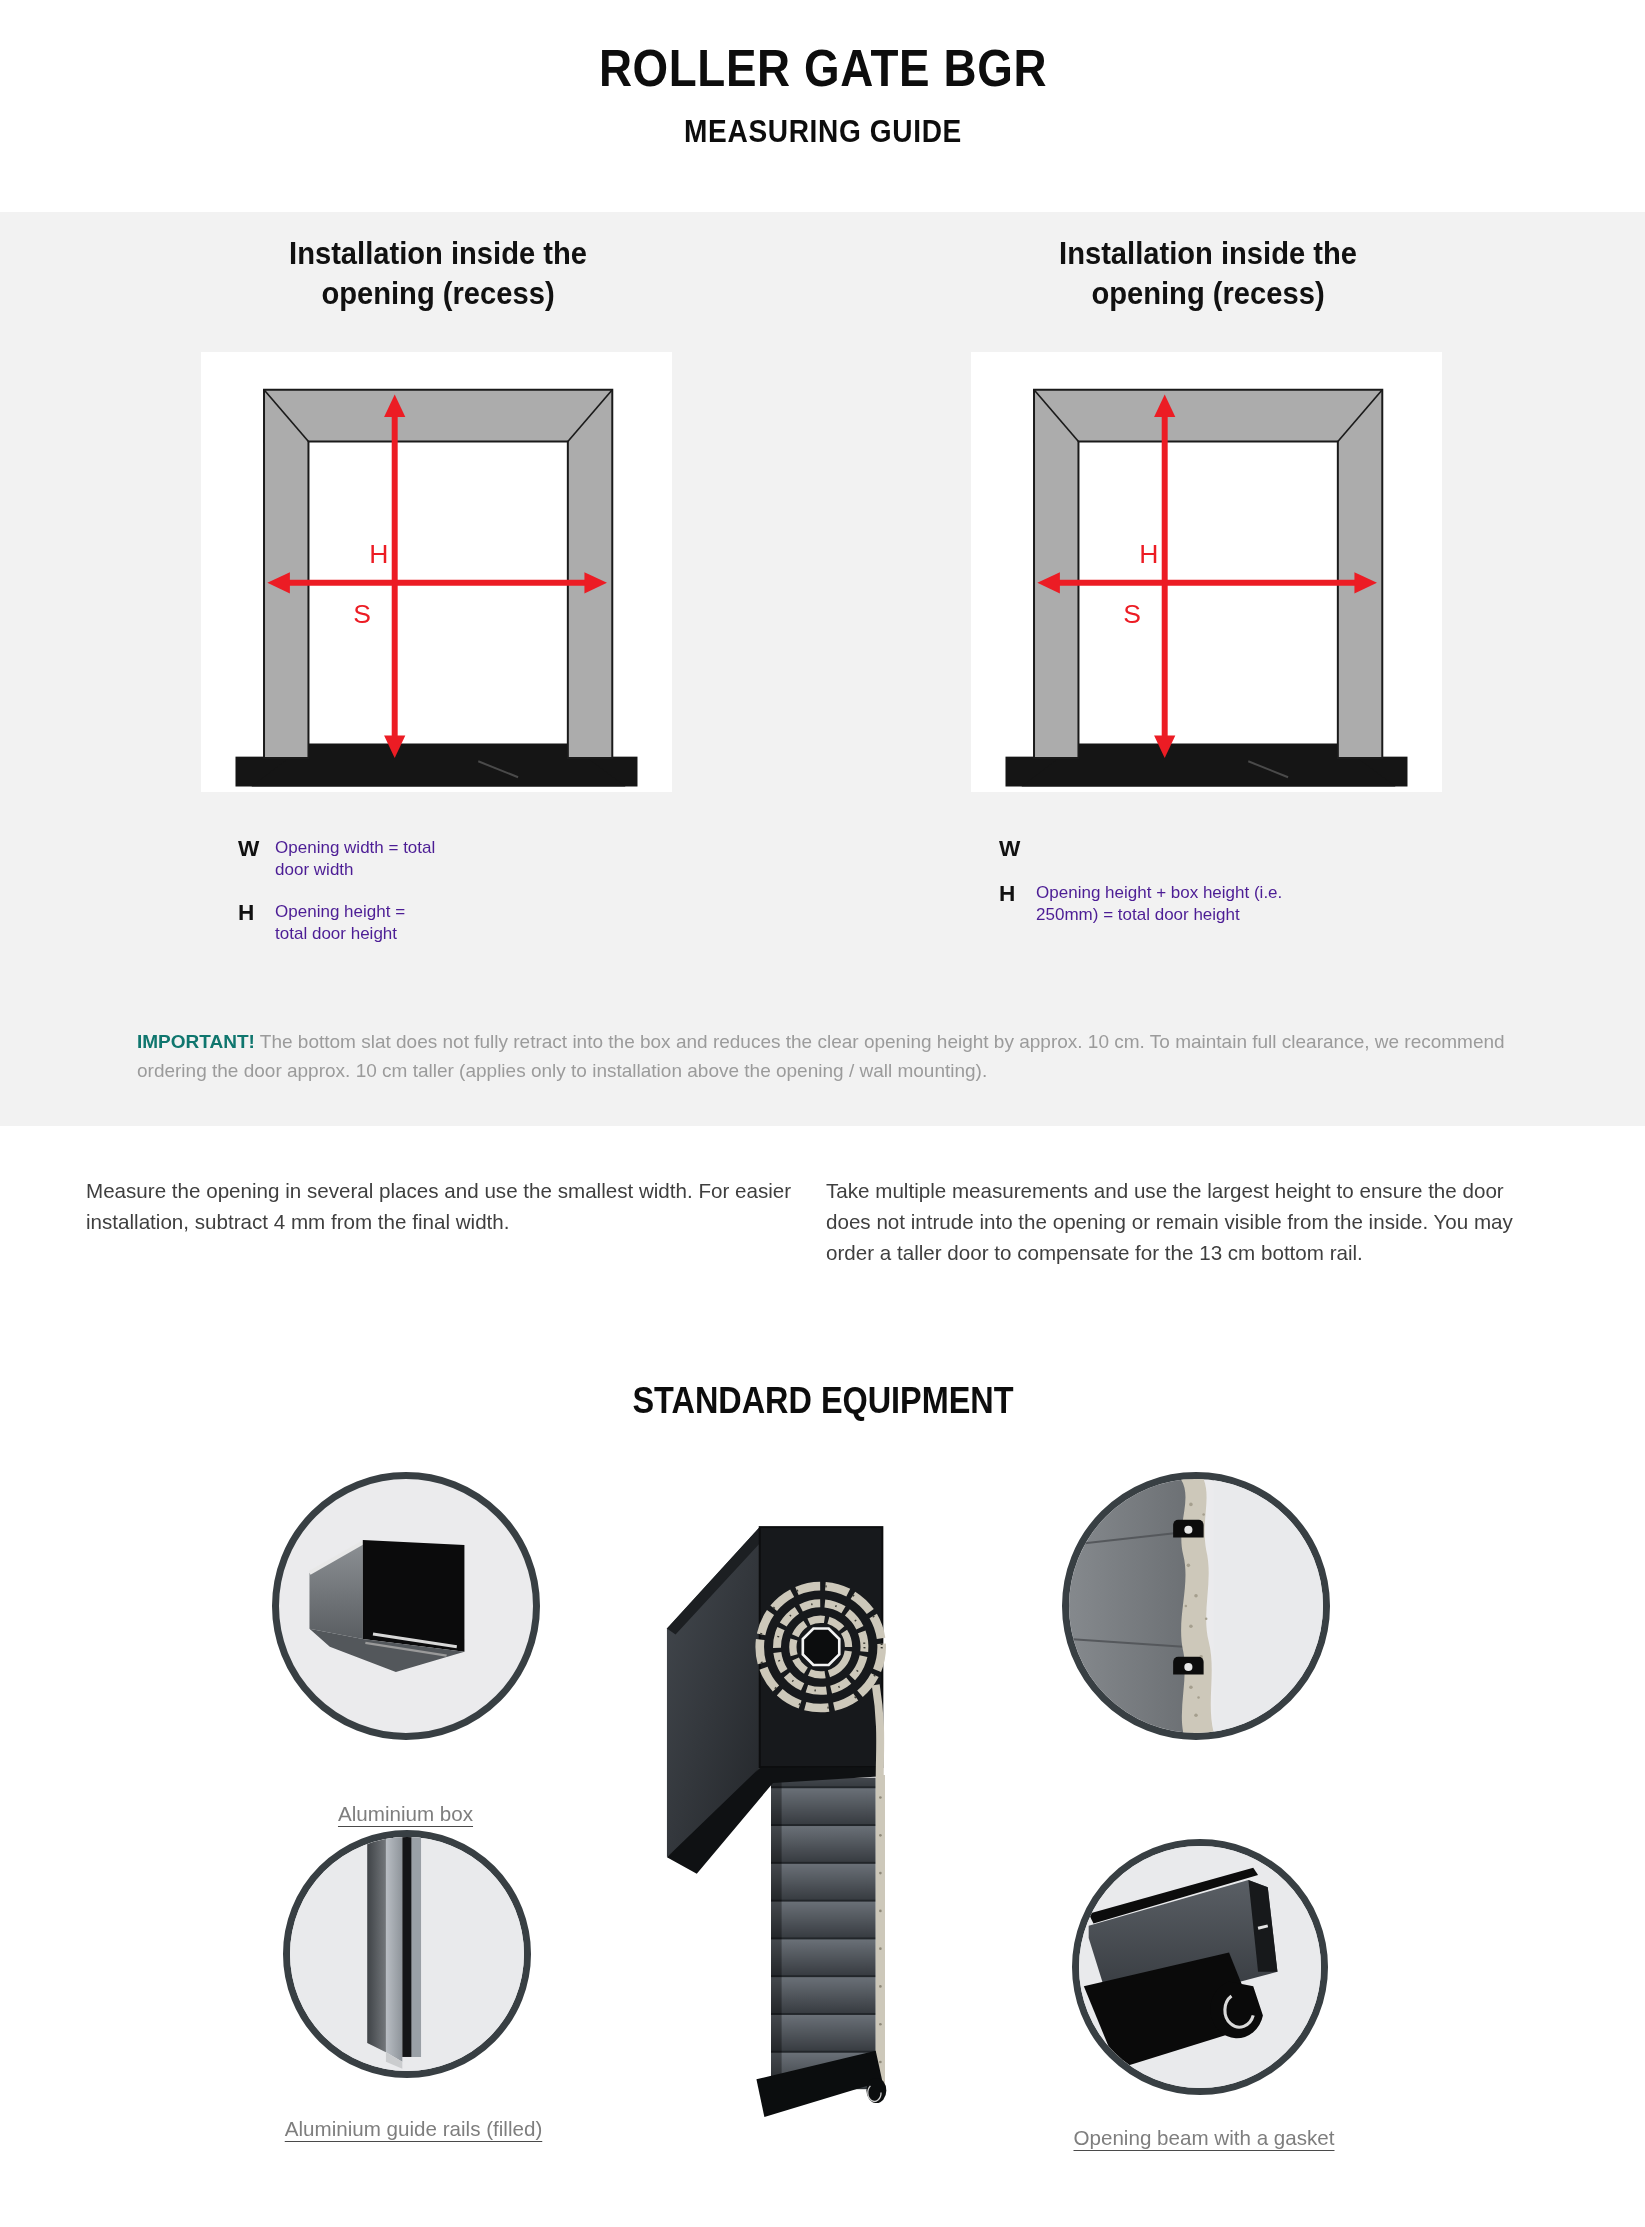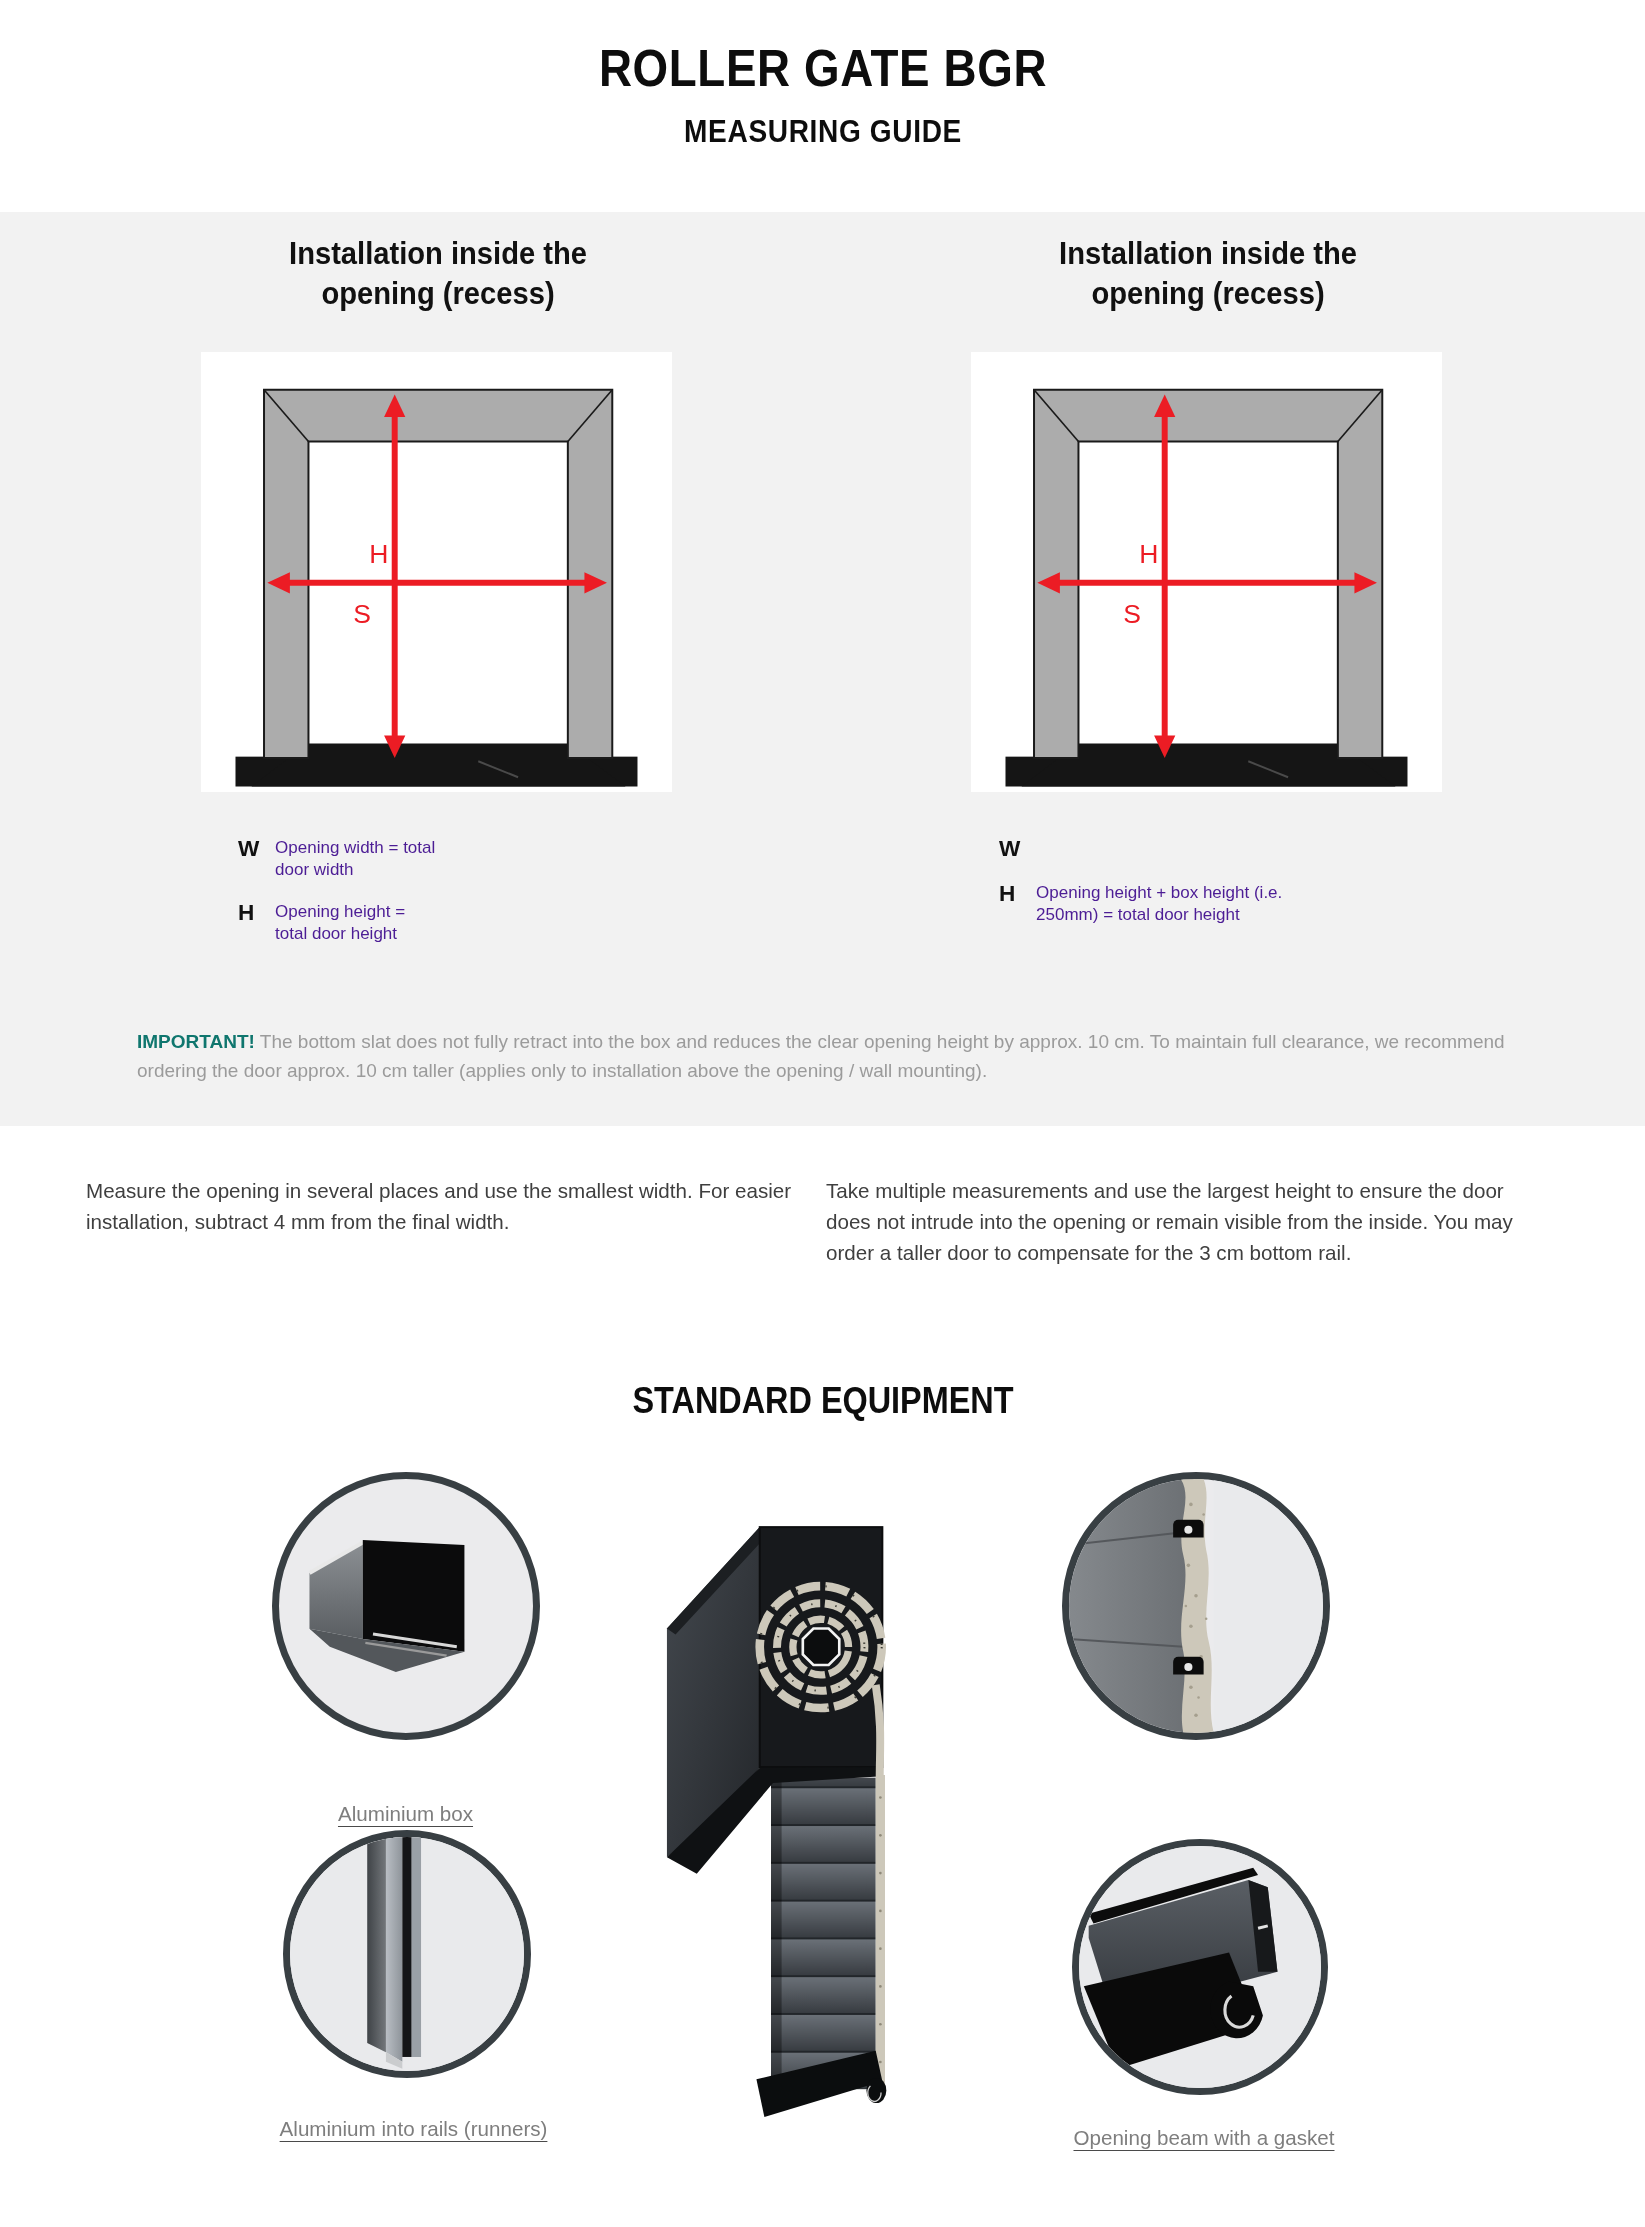--- a/index.html
+++ b/index.html
@@ -101,21 +101,21 @@
       <span class="legend-key">H</span>
       <span class="legend-text" style="width:305px;">Opening height + box height (i.e. 250mm) = total door height</span>
     </div>
   </div>
 
   <div class="abs important" style="left:137px;top:1028px;">
     <b>IMPORTANT!</b><span> The bottom slat does not fully retract into the box and reduces the clear opening height by approx. 10 cm. To maintain full clearance, we recommend ordering the door approx. 10 cm taller (applies only to installation above the opening / wall mounting).</span>
   </div>
 
   <div class="abs note" style="left:86px;top:1176px;">Measure the opening in several places and use the smallest width. For easier installation, subtract 4 mm from the final width.</div>
-  <div class="abs note" style="left:826px;top:1176px;">Take multiple measurements and use the largest height to ensure the door does not intrude into the opening or remain visible from the inside. You may order a taller door to compensate for the 3 cm bottom rail.</div>
+  <div class="abs note" style="left:826px;top:1176px;">Take multiple measurements and use the largest height to ensure the door does not intrude into the opening or remain visible from the inside. You may order a taller door to compensate for the 13 cm bottom rail.</div>
 
   <div class="abs equip-heading hc" style="top:1380px;">STANDARD EQUIPMENT</div>
 
   <div class="abs circle" style="left:272px;top:1472px;width:268px;height:268px;">
     <svg viewBox="0 0 100 100">
       <defs>
         <linearGradient id="bx1" x1="0" y1="0" x2="0" y2="1">
           <stop offset="0" stop-color="#8c9094"></stop>
             <stop offset="1" stop-color="#5a5e62"></stop>
         </linearGradient>
@@ -177,21 +177,21 @@
         </linearGradient>
       </defs>
       <rect x="0" y="0" width="100" height="100" fill="#E9EAEC"></rect>
       <polygon points="33,0 41,0 41,92 33,88" fill="url(#gr1)"></polygon>
       <polygon points="41,0 48,0 48,96 41,92" fill="url(#gr2)"></polygon>
       <rect x="48" y="0" width="4" height="94" fill="#141517"></rect>
       <polygon points="52,0 56,0 56,94 52,94" fill="#9aa0a6"></polygon>
       <polygon points="41,92 48,96 48,99 41,96" fill="#caccce"></polygon>
     </svg>
   </div>
-  <div class="abs equip-label" style="left:241px;top:2114px;width:345px;">Aluminium into rails (runners)</div>
+  <div class="abs equip-label" style="left:241px;top:2114px;width:345px;">Aluminium guide rails (filled)</div>
 
   <div class="abs circle" style="left:1072px;top:1839px;width:256px;height:256px;">
     <svg viewBox="0 0 100 100">
       <defs>
         <linearGradient id="bb1" x1="0" y1="0" x2="0" y2="1">
           <stop offset="0" stop-color="#5a5f65"></stop>
             <stop offset="1" stop-color="#31353a"></stop>
         </linearGradient>
       </defs>
       <rect x="0" y="0" width="100" height="100" fill="#E9EAEC"></rect>

